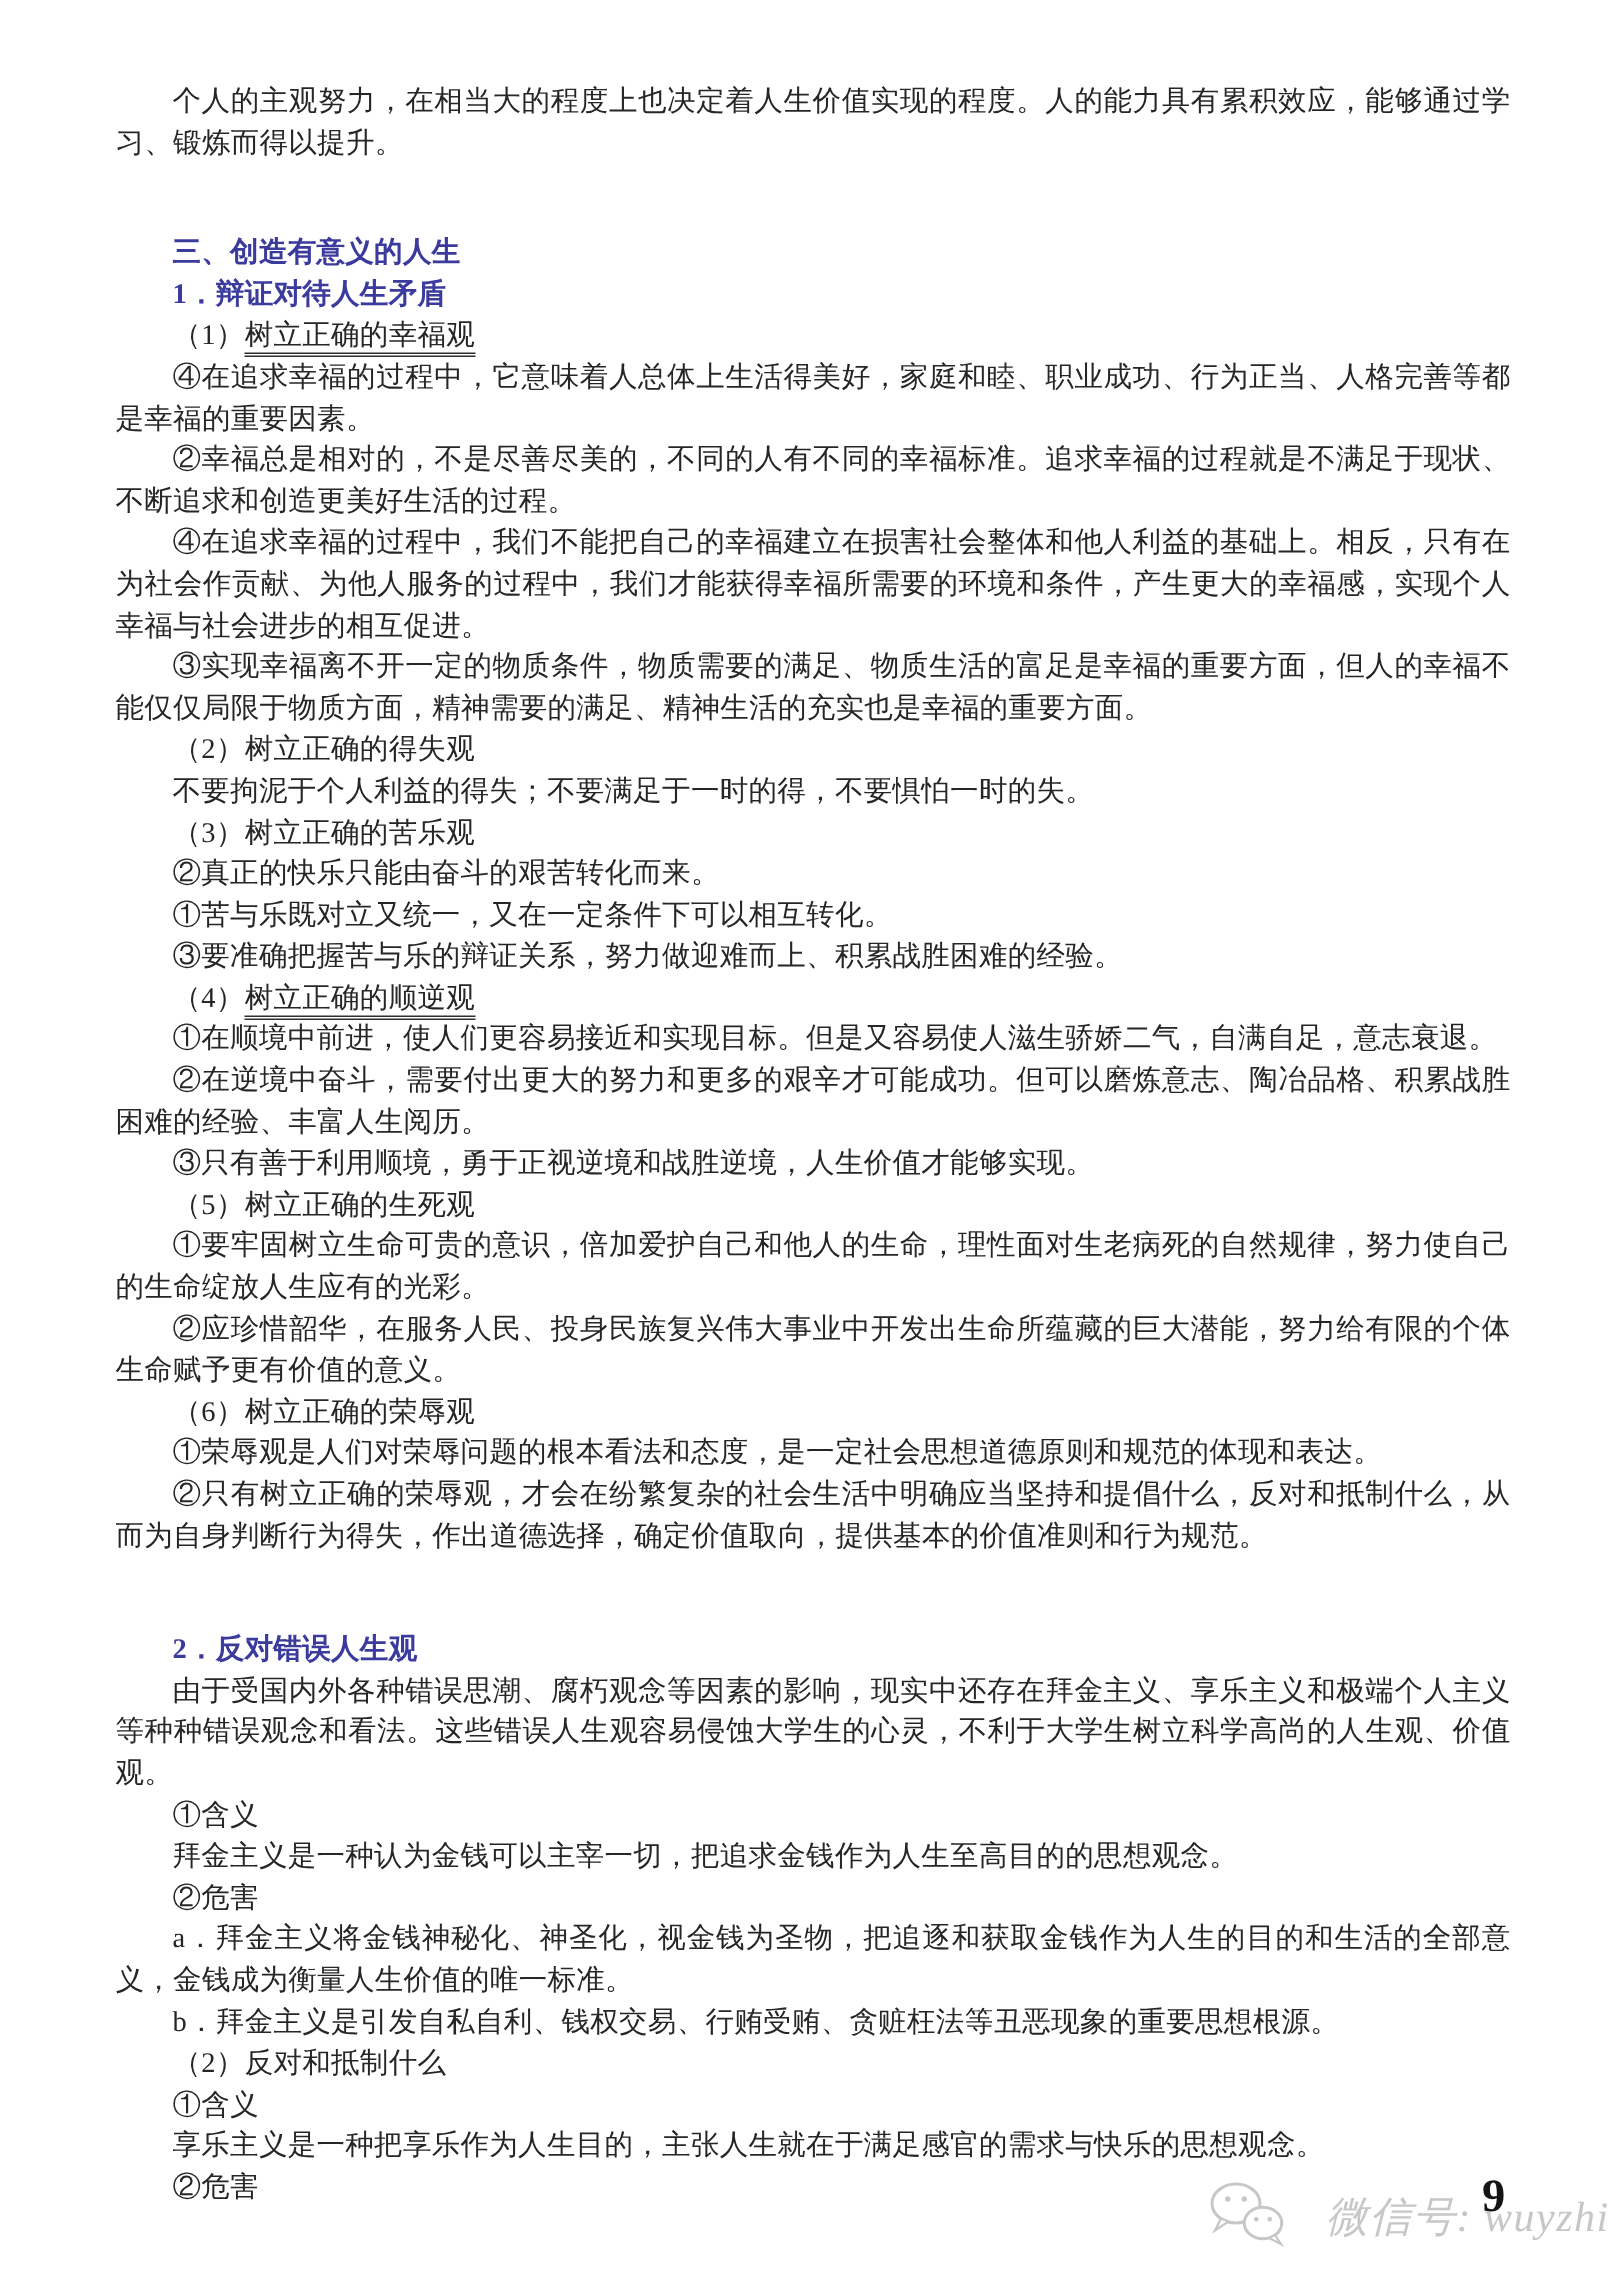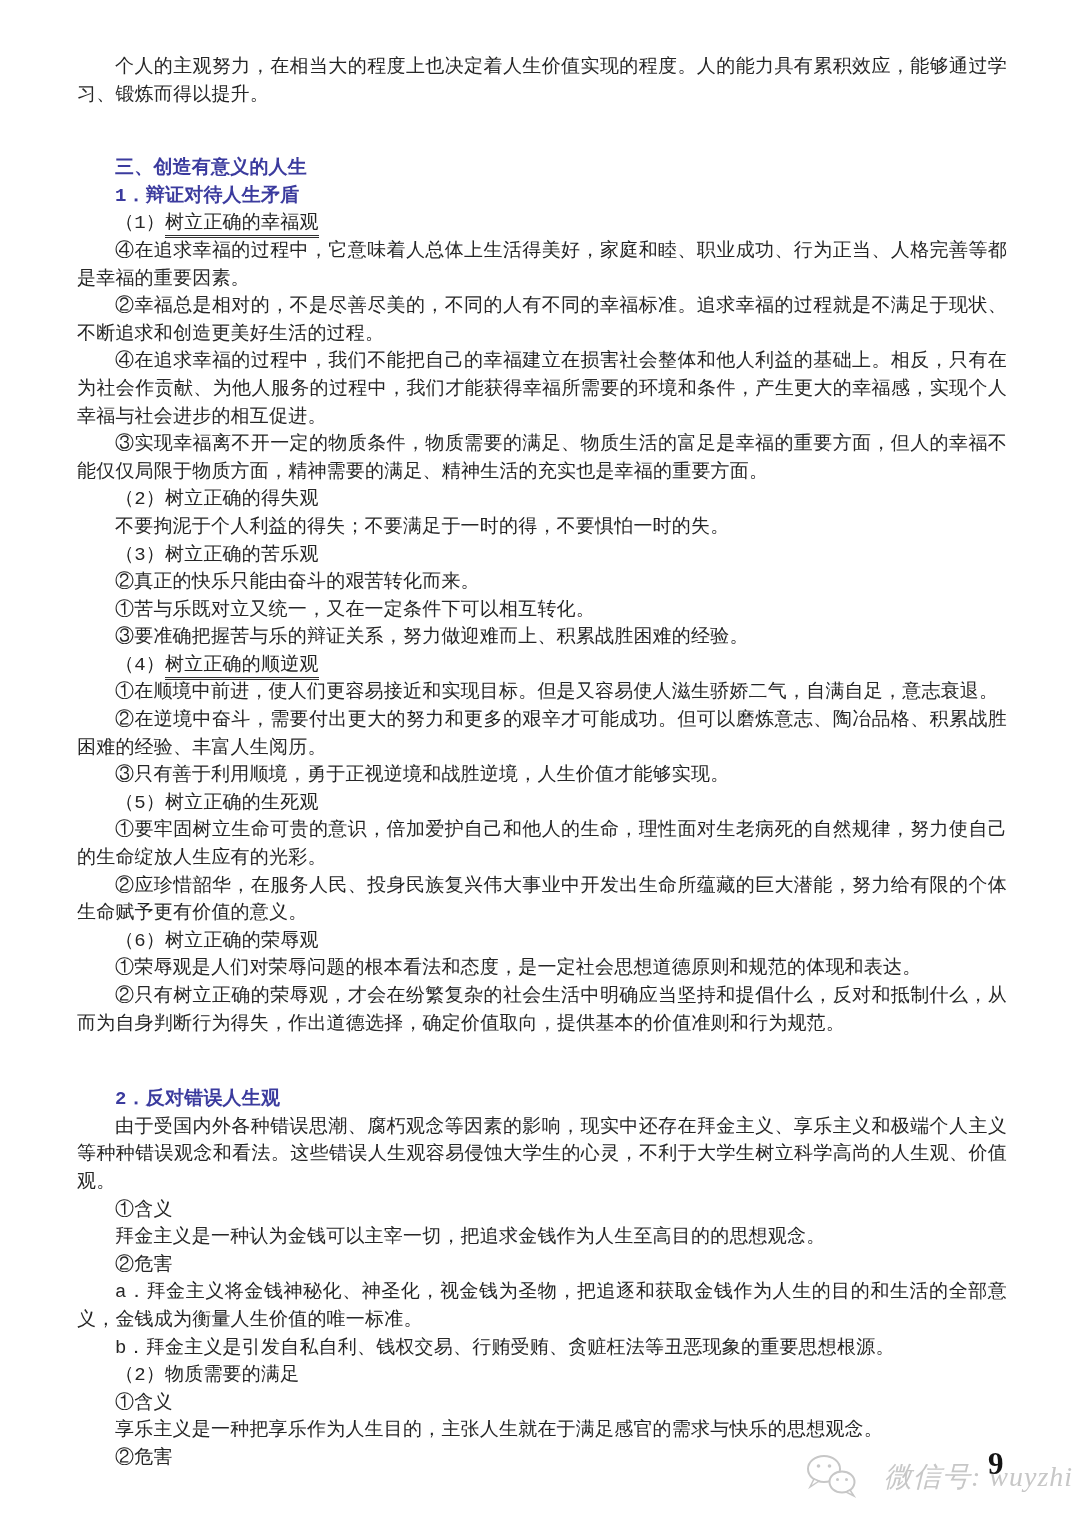--- a/index.html
+++ b/index.html
@@ -5,21 +5,21 @@
   html,body{margin:0;padding:0;background:#ffffff;}
   .page{
     position:relative;
     width:1080px;height:1528px;
     background:#ffffff;
     overflow:hidden;
     font-family:"Liberation Serif","DejaVu Serif",serif;
   }
   .doc{
     position:absolute;
-    left:77px;top:54px;width:930px;font-family:Liberation Mono, monospace;
+    left:77px;top:54px;width:930px;
   }
   .blk{
     margin:0;
     font-size:19px;
     line-height:27.6px;
     color:#262626;
     text-align:justify;
     text-indent:2em;
     letter-spacing:0.2px;
   }
@@ -87,21 +87,21 @@
       <p class="blk body">①荣辱观是人们对荣辱问题的根本看法和态度，是一定社会思想道德原则和规范的体现和表达。</p>
       <p class="blk body">②只有树立正确的荣辱观，才会在纷繁复杂的社会生活中明确应当坚持和提倡什么，反对和抵制什么，从而为自身判断行为得失，作出道德选择，确定价值取向，提供基本的价值准则和行为规范。</p>
       <div style="height: 48px;"></div>
       <p class="blk h2">2．反对错误人生观</p>
       <p class="blk body">由于受国内外各种错误思潮、腐朽观念等因素的影响，现实中还存在拜金主义、享乐主义和极端个人主义等种种错误观念和看法。这些错误人生观容易侵蚀大学生的心灵，不利于大学生树立科学高尚的人生观、价值观。</p>
       <p class="blk body">①含义</p>
       <p class="blk body">拜金主义是一种认为金钱可以主宰一切，把追求金钱作为人生至高目的的思想观念。</p>
       <p class="blk body">②危害</p>
       <p class="blk body">a．拜金主义将金钱神秘化、神圣化，视金钱为圣物，把追逐和获取金钱作为人生的目的和生活的全部意义，金钱成为衡量人生价值的唯一标准。</p>
       <p class="blk body">b．拜金主义是引发自私自利、钱权交易、行贿受贿、贪赃枉法等丑恶现象的重要思想根源。</p>
-      <p class="blk sub"><span>（2）</span><span>物质需要的满足</span></p>
+      <p class="blk sub"><span>（2）</span><span>反对和抵制什么</span></p>
       <p class="blk body">①含义</p>
       <p class="blk body">享乐主义是一种把享乐作为人生目的，主张人生就在于满足感官的需求与快乐的思想观念。</p>
       <p class="blk body">②危害</p>
     </div>
 
   <div class="watermark">
     <span>
       <svg width="54" height="46" viewBox="0 0 54 46">
         <g fill="#ffffff" stroke="#c7c7c7" stroke-width="2">
           <ellipse cx="20" cy="17" rx="16" ry="13"></ellipse>

